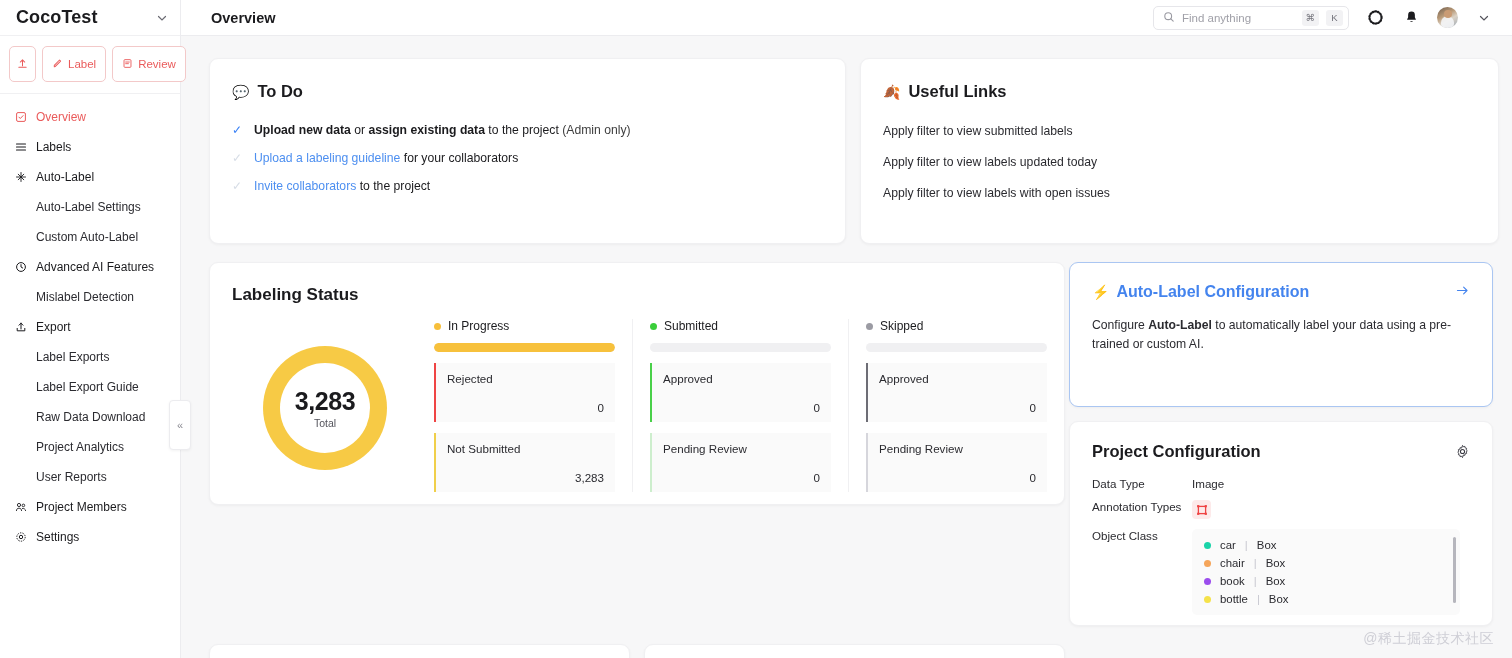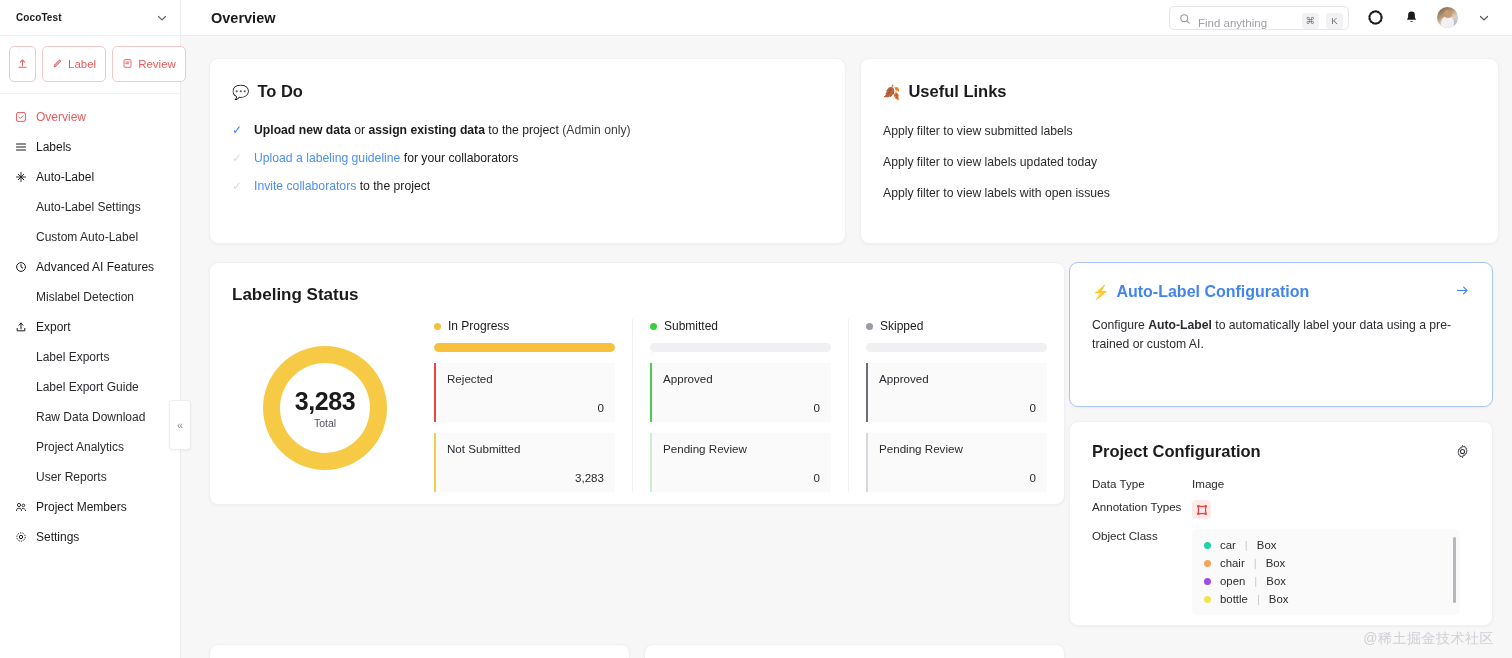--- a/index.html
+++ b/index.html
@@ -16,21 +16,21 @@
   .sidebar {
     width: 181px; height: 658px; background: #ffffff;
     border-right: 1px solid #ececef;
     display: flex; flex-direction: column; flex: 0 0 181px;
     position: relative;
   }
   .sb-head {
     height: 36px; display: flex; align-items: center;
     padding: 0 12px 0 16px; border-bottom: 1px solid #f0f0f2;
   }
-  .sb-proj { font-size: 10px; font-weight: 600; color: #1b1b1e; letter-spacing: .1px; }
+  .sb-proj { font-size: 18px; font-weight: 600; color: #1b1b1e; letter-spacing: .1px; }
   .sb-caret { margin-left: auto; color: #6b6b73; display: flex; }
   .sb-actions {
     display: flex; gap: 6px; padding: 10px 9px 11px 9px;
     border-bottom: 1px solid #f0f0f2;
   }
   .btn {
     height: 36px; border: 1px solid #f3c9c9; border-radius: 5px;
     background: #fff; color: #ea5b5b; font-size: 11.5px;
     display: inline-flex; align-items: center; gap: 5px;
     padding: 0 9px; cursor: pointer; white-space: nowrap;
@@ -59,22 +59,22 @@
 
   
   .main { flex: 1; display: flex; flex-direction: column; min-width: 0; }
   .topbar {
     height: 36px; background: #fff; border-bottom: 1px solid #ececef;
     display: flex; align-items: center; padding: 0 18px 0 30px; flex: 0 0 36px;
   }
   .page-title { font-size: 14.5px; font-weight: 600; }
   .top-right { margin-left: auto; display: flex; align-items: center; gap: 16px; }
   .search-box {
-    width: 180px; height: 24px; border: 1px solid #e6e6ea; border-radius: 5px;
-    display: flex; align-items: flex-end; padding: 0 5px 0 9px; gap: 7px;
+    width: 196px; height: 24px; border: 1px solid #e6e6ea; border-radius: 5px;
+    display: flex; align-items: center; padding: 0 5px 0 9px; gap: 7px;
     background: #fff; cursor: text;
   }
   .search-ph { font-size: 11.5px; color: #a0a0a8; flex: 1; }
   .kbd {
     min-width: 17px; height: 16px; border-radius: 3px; background: #f2f2f4;
     color: #74747c; font-size: 9.5px; display: flex; align-items: center;
     justify-content: center; padding: 0 4px;
   }
   .ic-btn { width: 20px; height: 20px; display: flex; align-items: center; justify-content: center; cursor: pointer; color: #1b1b1e; }
   .avatar {
@@ -531,21 +531,21 @@
                     <span>Box</span>
                   </div>
                   <div class="obj-row">
                     <span class="dot" id="oc1" style="background: rgb(245, 165, 90);"></span>
                     <span>chair</span>
                     <span class="obj-sep">|</span>
                     <span>Box</span>
                   </div>
                   <div class="obj-row">
                     <span class="dot" id="oc2" style="background: rgb(155, 77, 237);"></span>
-                    <span>open</span>
+                    <span>book</span>
                     <span class="obj-sep">|</span>
                     <span>Box</span>
                   </div>
                   <div class="obj-row">
                     <span class="dot" id="oc3" style="background: rgb(245, 226, 74);"></span>
                     <span>bottle</span>
                     <span class="obj-sep">|</span>
                     <span>Box</span>
                   </div>
                   <div class="obj-scroll"></div>

